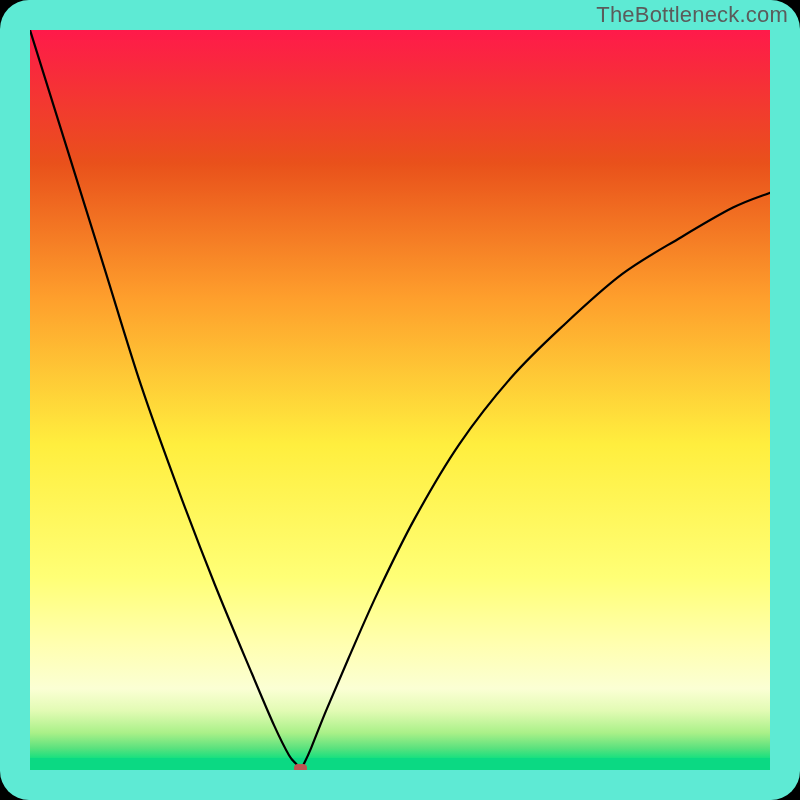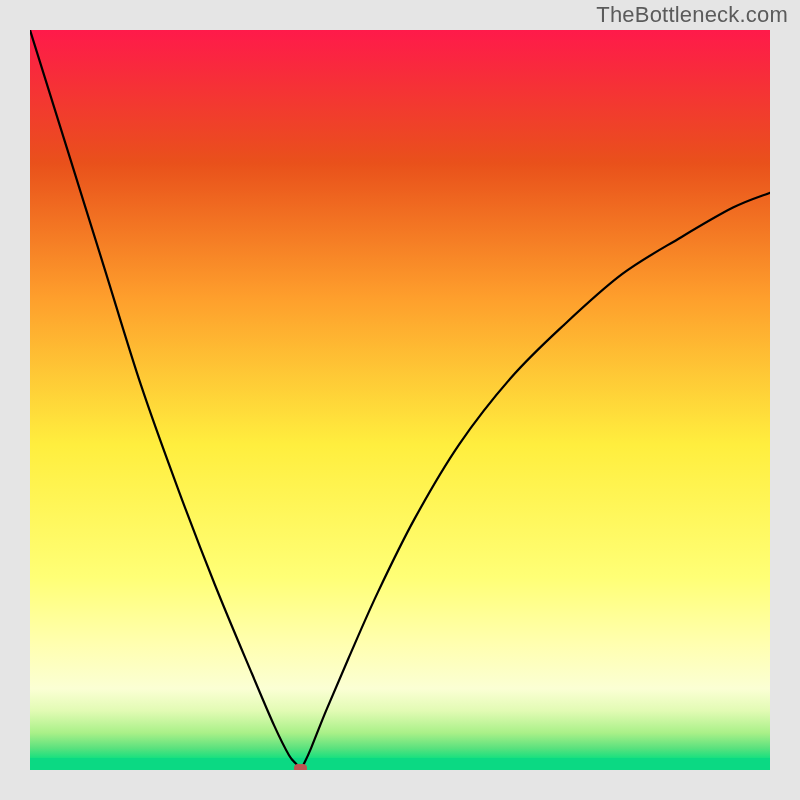--- a/index.html
+++ b/index.html
@@ -7,21 +7,22 @@
     padding: 0;
     width: 800px;
     height: 800px;
     background: #000;
     overflow: hidden;
   }
   .outer {
     position: relative;
     width: 800px;
     height: 800px;
-    background: #e5e5e5;
+    background: #5eead4;
+    border-radius: 29px;
   }
   .watermark {
     position: absolute;
     top: 2px;
     right: 12px;
     font-family: Arial, Helvetica, sans-serif;
     font-size: 22px;
     font-weight: 500;
     color: #5b5b5b;
     letter-spacing: 0.2px;

